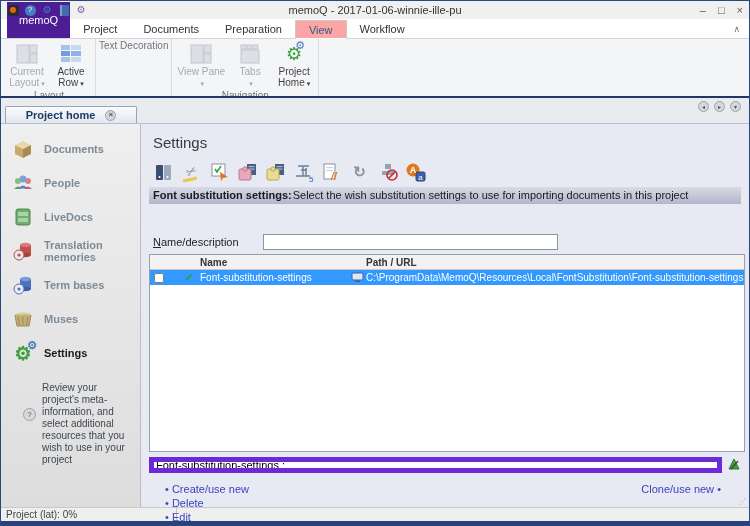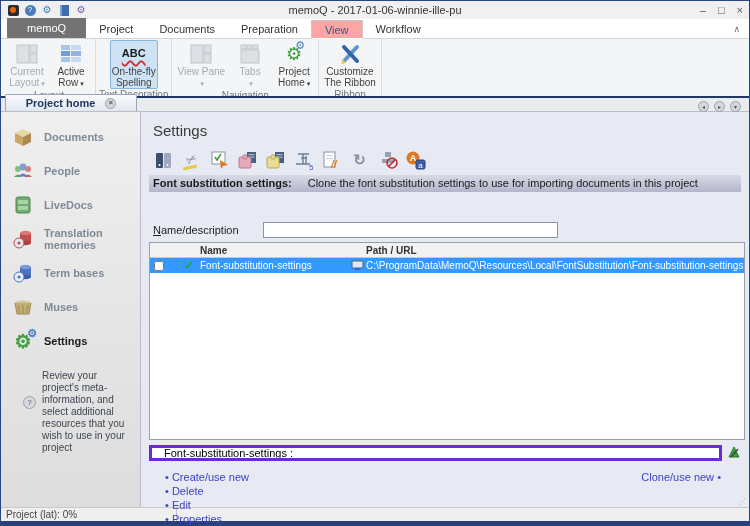--- a/index.html
+++ b/index.html
@@ -14,42 +14,42 @@
   .q-logo::after{content:"";position:absolute;left:2px;top:2px;width:6px;height:6px;border-radius:50%;background:#E8650D}
   .q-help{width:11px;height:11px;border-radius:50%;background:#4A7EBB;color:#fff;font-size:8px;display:flex;align-items:center;justify-content:center}
   .q-book{width:9px;height:11px;background:#3E6EB0;border-left:2px solid #7FA0CC}
   .wtitle{position:absolute;left:0;right:0;text-align:center;font-size:11px;color:#333}
   .wctrl{margin-left:auto;display:flex;gap:12px;color:#555;font-size:11px;z-index:1}
   .wctrl span{cursor:default}
 
   
   .tabstrip{height:20px;background:#fff;display:flex;align-items:flex-end;border-bottom:1px solid #D4D4D4;padding-left:6px;position:relative;flex-shrink:0}
   .rtab{height:19px;padding:0 13px;font-size:11px;display:flex;align-items:center;color:#333;white-space:nowrap}
-  .rtab.brand{background:#737373;color:#fff;height:20px;padding:0 20px}
+  .rtab.brand{background:#4c1d95;color:#fff;height:36px;padding:0 12px}
   .rtab.active{background:#fca5a5;border:1px solid #C8C8C8;border-bottom:1px solid #fff;margin-bottom:-1px;color:#2E5C8A}
   .collapse{position:absolute;right:9px;top:5px;color:#777;font-size:9px}
 
   
   .ribbon{height:57px;background:#F4F5F7;display:flex;padding-left:2px;flex-shrink:0}
   .rgroup{display:flex;flex-direction:column;border-right:1px solid #D8DBDF;padding:1px 3px 0}
   .rbuttons{display:flex;flex:1;align-items:flex-start;justify-content:center;gap:2px}
   .rbtn{min-width:42px;text-align:center;font-size:10px;color:#3F3F3F;line-height:11px;padding:1px 2px}
   .ricon{height:25px;display:flex;align-items:center;justify-content:center}
   .rbtn.disabled{color:#A6AAAF}
   .rbtn.disabled svg rect{fill:#DCDFE3;stroke:#C2C6CC}
   .rbtn.sel{background:#CDE3F5;border:1px solid #8AB6DC;border-radius:2px;padding:0 1px}
   .glabel{font-size:10px;color:#70757C;text-align:center;height:13px}
   .dd{font-size:7px;margin-left:2px}
   .abc{font-weight:bold;font-size:11px;color:#1A1A1A;text-decoration:underline wavy #D03030 1.5px;text-underline-offset:3px}
   .gear-big{font-size:18px;color:#3FA03F;line-height:1}
   .gear-sm{font-size:11px;color:#4A7EBB;position:absolute;margin-left:12px;margin-top:-16px}
   .navline{height:2px;background:#1F3864;flex-shrink:0}
 
   
-  .subtabs{height:14px;background:#E9EBEF;border-bottom:1px solid #B9BFC9;display:flex;align-items:flex-end;padding-left:4px;position:relative;flex-shrink:0}
+  .subtabs{height:26px;background:#E9EBEF;border-bottom:1px solid #B9BFC9;display:flex;align-items:flex-end;padding-left:4px;position:relative;flex-shrink:0}
   .ph-tab{width:132px;height:17px;background:linear-gradient(#FAFBFD,#E2E7EF);border:1px solid #9AA4B6;border-bottom:none;border-radius:2px 2px 0 0;display:flex;align-items:center;justify-content:center;gap:10px;font-size:11px;font-weight:bold;color:#1F3864}
   .tab-close,.ncirc{width:11px;height:11px;border-radius:50%;background:#D4D7DC;border:1px solid #9CA2AB;color:#555;display:flex;align-items:center;justify-content:center;line-height:1}
   .tab-close{font-size:8px}
   .nav-circles{position:absolute;right:8px;top:3px;display:flex;gap:5px}
   .ncirc{font-size:6px}
 
   
   .body{flex:1;display:flex;min-height:0}
   .sidebar{width:140px;background:linear-gradient(#EFEFEF,#DDDDDD);border-right:1px solid #B8BCC4;padding-top:8px;flex-shrink:0}
   .sitem{height:34px;display:flex;align-items:center;gap:7px;padding-left:8px;color:#7D8A97;font-size:11px;font-weight:bold;cursor:default}
@@ -57,35 +57,35 @@
   .sicon{width:28px;height:24px;display:flex;align-items:center;justify-content:center;flex-shrink:0;position:relative}
   .help{display:flex;gap:6px;padding:12px 5px 0 22px;font-size:10px;color:#3F4650;line-height:12px}
   .help-q{width:13px;height:13px;border-radius:50%;background:#D6D9DE;border:1px solid #99A0AA;color:#555;font-size:8px;display:flex;align-items:center;justify-content:center;flex-shrink:0;margin-top:26px}
 
   
   .main{flex:1;background:#E7EAF2;display:flex;flex-direction:column;padding:6px 8px 0 8px;position:relative;min-width:0}
   .main-title{font-size:15px;color:#3A3A3A;margin:4px 0 9px 4px;font-weight:normal}
   .cat-icons{display:flex;gap:3px;margin-left:2px;align-items:center}
   .cicon{width:25px;height:23px;display:flex;align-items:center;justify-content:center;position:relative}
   .banner{height:17px;margin-top:4px;background:linear-gradient(#D9DAE6,#B3B5CB);font-size:11px;padding:2px 0 0 4px;color:#1A1A1A;white-space:nowrap;overflow:hidden}
-  .banner b{margin-right:16px}
+  .banner b{margin-right:1px}
   .filter-row{display:flex;align-items:center;margin:30px 0 4px 4px;font-size:11px;color:#222}
   .filter-input{width:295px;height:16px;margin-left:24px;border:1px solid #8A94A8;background:#fff;font-family:inherit;font-size:11px;padding:0 2px}
   .table{width:596px;height:198px;background:#fff;border:1px solid #98A0B0;font-size:10px;overflow:hidden}
   .thead{display:flex;height:15px;background:#F2F2F2;border-bottom:1px solid #C6C6C6;font-weight:bold;color:#333;align-items:center}
   .trow{display:flex;height:15px;background:#3399FF;color:#fff;align-items:center;cursor:default}
   .tc1{width:18px;display:flex;justify-content:center;align-items:center}
   .tc1 input{width:10px;height:10px;margin:0}
   .tc2{width:12px}
   .tc3{width:18px;text-align:center;color:#2FA02F;font-weight:bold;font-size:11px}
   .tc4{width:150px;padding-left:2px;white-space:nowrap;overflow:hidden}
   .tc5{width:18px;display:flex;justify-content:center;align-items:center}
   .tc6{flex:1;white-space:nowrap;overflow:hidden;padding-right:2px}
   .bottom-row{display:flex;align-items:center;margin-top:4px;gap:5px}
-  .bottom-input{width:580px;height:16px;border:3px solid #6d28d9;font-size:11px;padding:0 12px;font-family:inherit;background:#fff}
+  .bottom-input{width:580px;height:16px;border:5px solid #6d28d9;font-size:11px;padding:0 2px;font-family:inherit;background:#fff}
   .links{position:relative;flex:1;margin-top:9px;font-size:11px}
   .link{color:#3B43C4;height:14px;cursor:pointer;white-space:nowrap}
   .bullet-l::before{content:"• ";color:#3B43C4}
   .bullet-r::after{content:" •";color:#3B43C4}
   .lcol{position:absolute;left:16px;top:0}
   .ccol{position:absolute;left:238px;top:0;width:90px;text-align:center}
   .rcol{position:absolute;right:20px;top:0;text-align:right}
   .grip{position:absolute;right:2px;bottom:1px;color:#9AA;font-size:8px;letter-spacing:1px}
 
   
@@ -156,29 +156,20 @@
               </svg>
           </span>
           <span>Active</span><br>
           <span>Row</span><span class="dd">▾</span>
         </div>
       </div>
       <div class="glabel">Layout</div>
     </div>
 
     <div class="rgroup">
-      <div class="rbuttons">
-        <div class="rbtn sel">
-          <span class="ricon">
-              <span class="abc">ABC</span>
-            </span>
-          <span>On-the-fly</span><br>
-          <span>Spelling</span>
-        </div>
-      </div>
       <div class="glabel">Text Decoration</div>
     </div>
 
     <div class="rgroup">
       <div class="rbuttons">
         <div class="rbtn disabled">
           <span class="ricon">
             <svg width="26" height="24">
                 <rect x="3" y="3" width="12" height="18" fill="#D3D7DC" stroke="#AEB4BC"></rect>
                 <rect x="16" y="3" width="7" height="8" fill="#C3C8CF" stroke="#AEB4BC"></rect>
@@ -205,38 +196,20 @@
               <span class="gear-big">⚙</span>
               <span class="gear-sm">⚙</span>
             </span>
           <span>Project</span><br>
           <span>Home</span><span class="dd">▾</span>
         </div>
       </div>
       <div class="glabel">Navigation</div>
     </div>
 
-    <div class="rgroup">
-      <div class="rbuttons">
-        <div class="rbtn">
-          <span class="ricon">
-            <svg width="26" height="24">
-                <g stroke-linecap="round">
-                  <line x1="7" y1="19" x2="20" y2="5" stroke="#5E94D4" stroke-width="4"></line>
-                  <line x1="7" y1="5" x2="20" y2="19" stroke="#2E64A8" stroke-width="4"></line>
-                </g>
-                <polygon points="4,22 9,21 6,17" fill="#E8C84A"></polygon>
-              </svg>
-          </span>
-          <span>Customize</span><br>
-          <span>The Ribbon</span>
-        </div>
-      </div>
-      <div class="glabel">Ribbon</div>
-    </div>
   </div>
 
   <div class="navline"></div>
 
   <div class="subtabs">
     <div class="ph-tab">
       <span>Project home</span>
       <span class="tab-close">×</span>
     </div>
     <div class="nav-circles">
@@ -398,21 +371,21 @@
           <svg width="24" height="22">
               <circle cx="9" cy="9" r="6.5" fill="#E07820"></circle>
               <text x="9" y="12" text-anchor="middle" font-size="9" fill="#fff" font-weight="bold" font-family="Liberation Sans">A</text>
               <rect x="12" y="11" width="9" height="9" rx="1.5" fill="#3E5FA8" stroke="#2A4070"></rect>
               <text x="16.5" y="18.5" text-anchor="middle" font-size="8" fill="#fff" font-family="Liberation Sans">a</text>
             </svg>
         </span>
       </div>
 
       <div class="banner">
-        <b>Font substitution settings:</b><span>Clone the font substitution settings to use for importing documents in this project</span>
+        <b>Font substitution settings:</b><span>Select the wish substitution settings to use for importing documents in this project</span>
       </div>
 
       <div class="filter-row">
         <label><u>N</u><span>ame/description</span></label>
         <input class="filter-input" type="text" value="" style="">
       </div>
 
       <div class="table">
         <div class="thead">
           <span class="tc1"></span>

